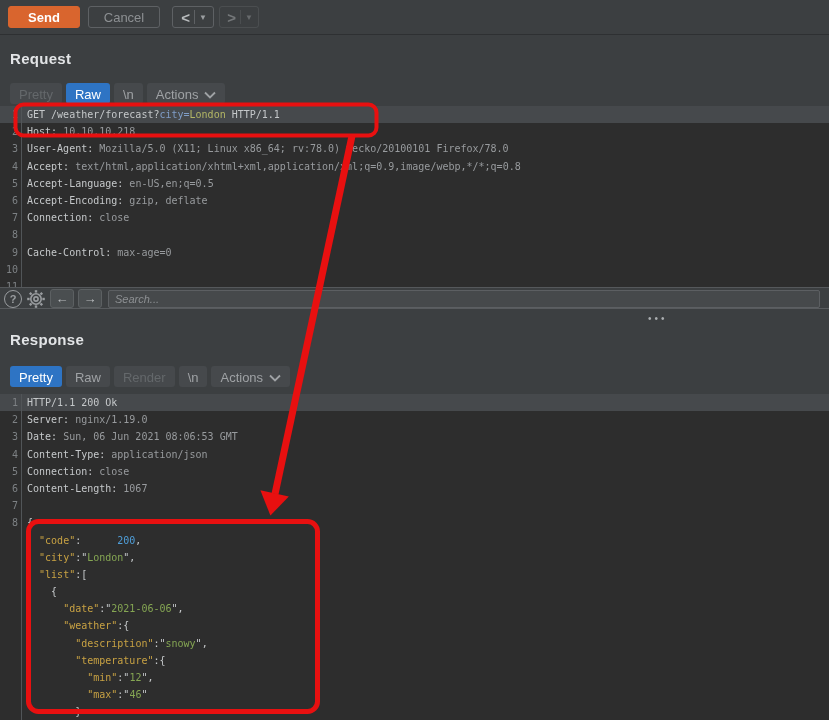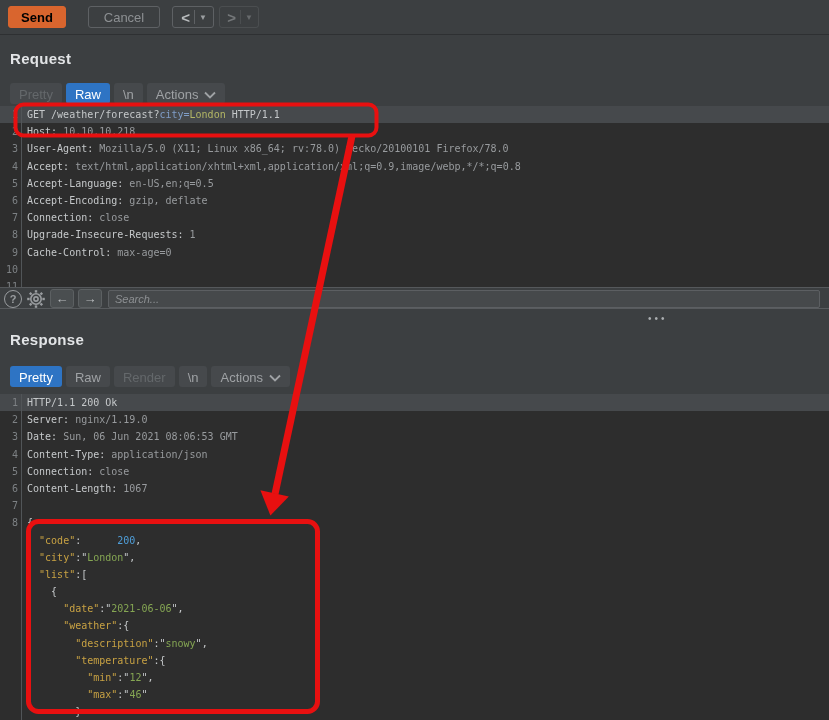--- a/index.html
+++ b/index.html
@@ -8,21 +8,21 @@
     width:829px;height:720px;
     background:#3c3f41;
     font-family:"Liberation Sans", sans-serif;
     overflow:hidden;
     color:#c5c8ca;
   }
   
   .toolbar{position:absolute;top:0;left:0;width:829px;height:34px;background:#3c3f41;border-bottom:1px solid #2e3032;}
   .btn{position:absolute;top:6px;height:22px;box-sizing:border-box;border-radius:3px;
        font-size:13px;display:flex;align-items:center;justify-content:center;cursor:default;}
-  .btn-send{left:8px;width:58px;background:#d9652e;border:1px solid #d9652e;color:#000000;font-weight:bold;}
+  .btn-send{left:8px;width:72px;background:#d9652e;border:1px solid #d9652e;color:#ffffff;font-weight:bold;}
   .btn-cancel{left:88px;width:72px;background:transparent;border:1px solid #5e6164;color:#8d9093;}
   .navbtn{box-sizing:border-box;border:1px solid #5e6164;border-radius:3px;background:transparent;
           display:flex;align-items:center;color:#b9bcbe;}
   .nav-back{left:172px;width:42px;}
   .nav-fwd{left:219px;width:40px;opacity:0.45;}
   .nav-glyph{font-weight:bold;font-size:15px;padding:0 4px 0 7px;}
   .navsep{width:1px;height:14px;background:#5e6164;}
   .navcaret{font-size:8px;padding:0 5px 0 4px;color:#9b9ea1;}
   
   .sec-title{position:absolute;left:10px;font-size:15px;font-weight:bold;color:#e2e4e6;letter-spacing:0.3px;}
@@ -103,21 +103,21 @@
       </div>
     </div>
   <div class="editor" style="top:106px;height:181px;" id="req-editor">
       <div class="ed-row sel"><span class="gut">1</span><span class="code"><span class="sg-p">GET /weather/forecast?</span><span class="sg-prm">city=</span><span class="sg-pvl">London</span><span class="sg-p"> HTTP/1.1</span></span></div>
       <div class="ed-row"><span class="gut">2</span><span class="code"><span class="sg-p">Host: </span><span class="sg-v">10.10.10.218</span></span></div>
       <div class="ed-row"><span class="gut">3</span><span class="code"><span class="sg-p">User-Agent: </span><span class="sg-v">Mozilla/5.0 (X11; Linux x86_64; rv:78.0) Gecko/20100101 Firefox/78.0</span></span></div>
       <div class="ed-row"><span class="gut">4</span><span class="code"><span class="sg-p">Accept: </span><span class="sg-v">text/html,application/xhtml+xml,application/xml;q=0.9,image/webp,*/*;q=0.8</span></span></div>
       <div class="ed-row"><span class="gut">5</span><span class="code"><span class="sg-p">Accept-Language: </span><span class="sg-v">en-US,en;q=0.5</span></span></div>
       <div class="ed-row"><span class="gut">6</span><span class="code"><span class="sg-p">Accept-Encoding: </span><span class="sg-v">gzip, deflate</span></span></div>
       <div class="ed-row"><span class="gut">7</span><span class="code"><span class="sg-p">Connection: </span><span class="sg-v">close</span></span></div>
-      <div class="ed-row"><span class="gut">8</span><span class="code"><span class="sg-p">Upgrade-Insecure-Requests: </span><span class="sg-v">1</span></span></div>
+      <div class="ed-row"><span class="gut">8</span></div>
       <div class="ed-row"><span class="gut">9</span><span class="code"><span class="sg-p">Cache-Control: </span><span class="sg-v">max-age=0</span></span></div>
       <div class="ed-row"><span class="gut">10</span><span class="code"></span></div>
       <div class="ed-row"><span class="gut">11</span><span class="code"></span></div>
     </div>
 </div>
 
 <div class="search-row">
   <div class="help-ic">?</div>
   <div class="gear-ic">
     <svg viewBox="0 0 20 20" width="20" height="20">

